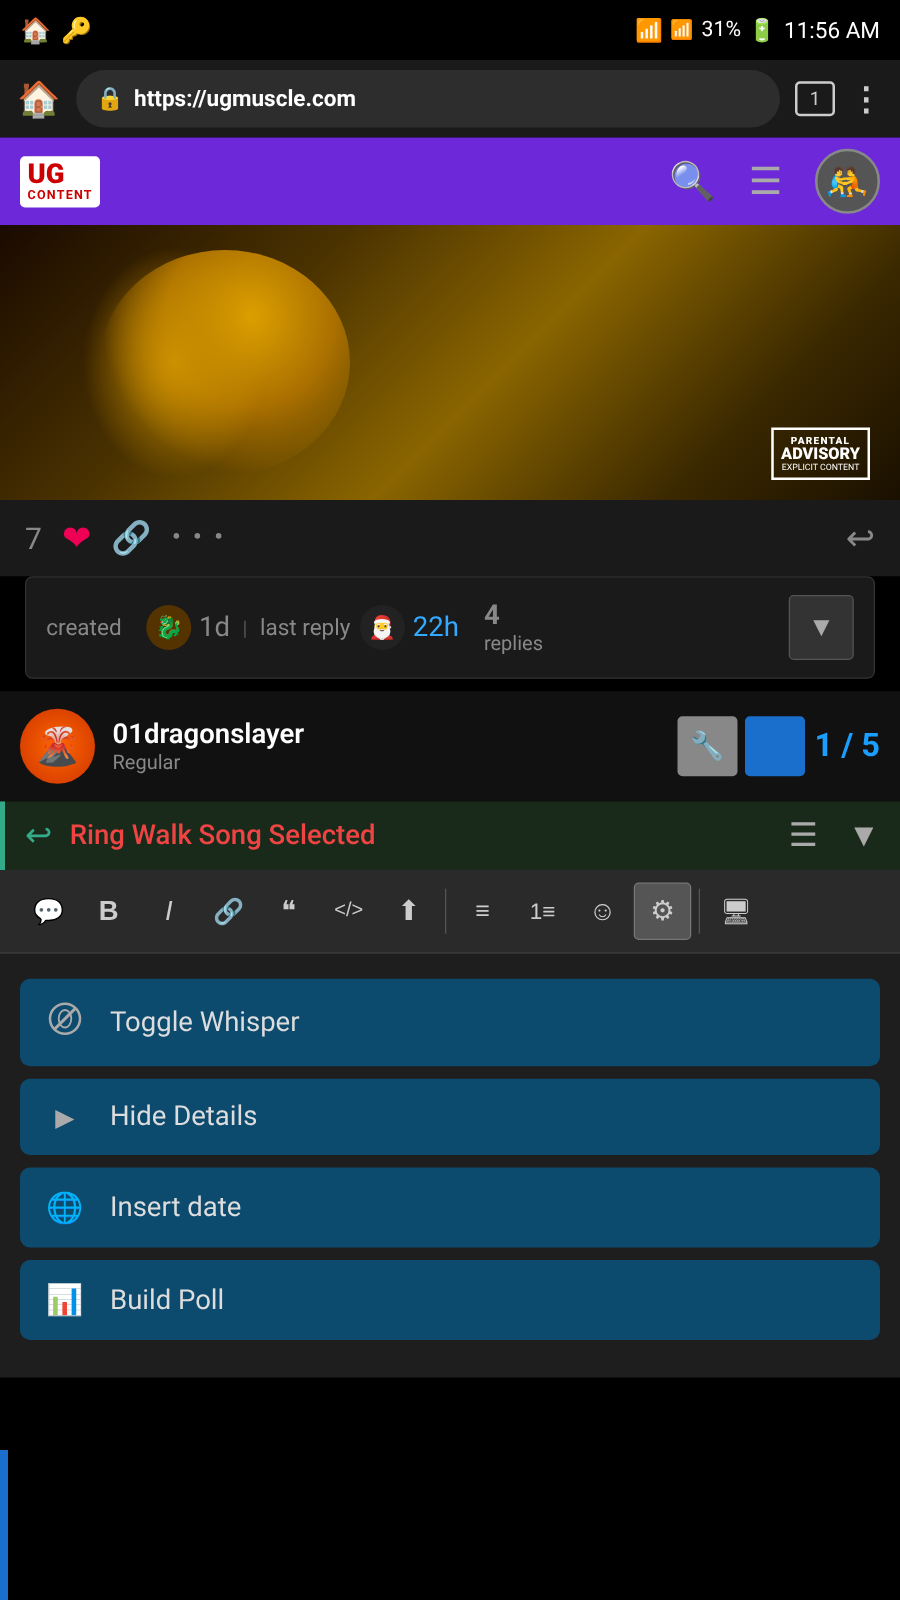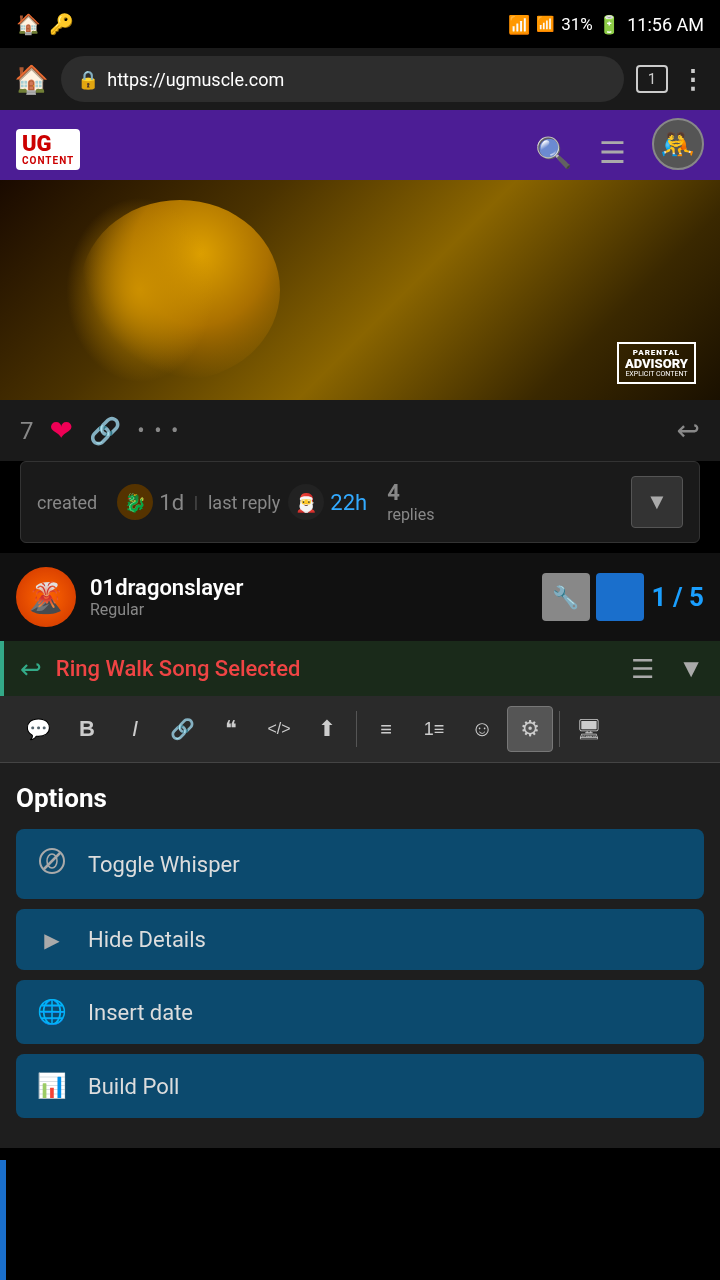--- a/index.html
+++ b/index.html
@@ -58,20 +58,21 @@
       border-radius: 24px;
       display: flex;
       align-items: center;
       padding: 8px 16px;
       gap: 8px;
       height: 46px;
     }
     .url-text {
       font-size: 18px;
       color: #fff;
+      font-weight: bold;
     }
     .url-lock {
       font-size: 18px;
       color: #aaa;
     }
     .browser-tab-btn {
       background: transparent;
       border: 2px solid #ccc;
       color: #ccc;
       border-radius: 4px;
@@ -84,22 +85,22 @@
     }
     .browser-more {
       font-size: 26px;
       color: #ccc;
       font-weight: bold;
     }
 
     
     .site-header {
       display: flex;
-      align-items: flex-end;
-      background: #4c1d95;
+      align-items: center;
+      background: #6d28d9;
       padding: 10px 16px;
       gap: 16px;
       height: 70px;
     }
     .logo-box {
       background: #fff;
       padding: 4px 6px;
       border-radius: 4px;
     }
     .logo-ug {
@@ -453,21 +454,20 @@
   <div class="toolbar-divider"></div>
   <button class="toolbar-btn" style="font-size:20px;">≡</button>
   <button class="toolbar-btn" style="font-size:18px;">1≡</button>
   <button class="toolbar-btn" style="font-size:22px;">☺</button>
   <button class="toolbar-btn active" style="font-size:22px;">⚙</button>
   <div class="toolbar-divider"></div>
   <button class="toolbar-btn" style="font-size:20px;">🖥</button>
 </div>
 
 <div class="options-panel">
-  <div class="options-title">Options</div>
 
   <div class="option-item">
     <span class="option-icon">
       <svg width="28" height="28" viewBox="0 0 28 28" fill="none">
         <circle cx="14" cy="14" r="12" stroke="#aaa" stroke-width="2" fill="none"></circle>
         <line x1="6" y1="22" x2="22" y2="6" stroke="#aaa" stroke-width="2.5"></line>
         <ellipse cx="14" cy="14" rx="5" ry="7" stroke="#aaa" stroke-width="1.5" fill="none"></ellipse>
       </svg>
     </span>
     <span class="option-label">Toggle Whisper</span>

